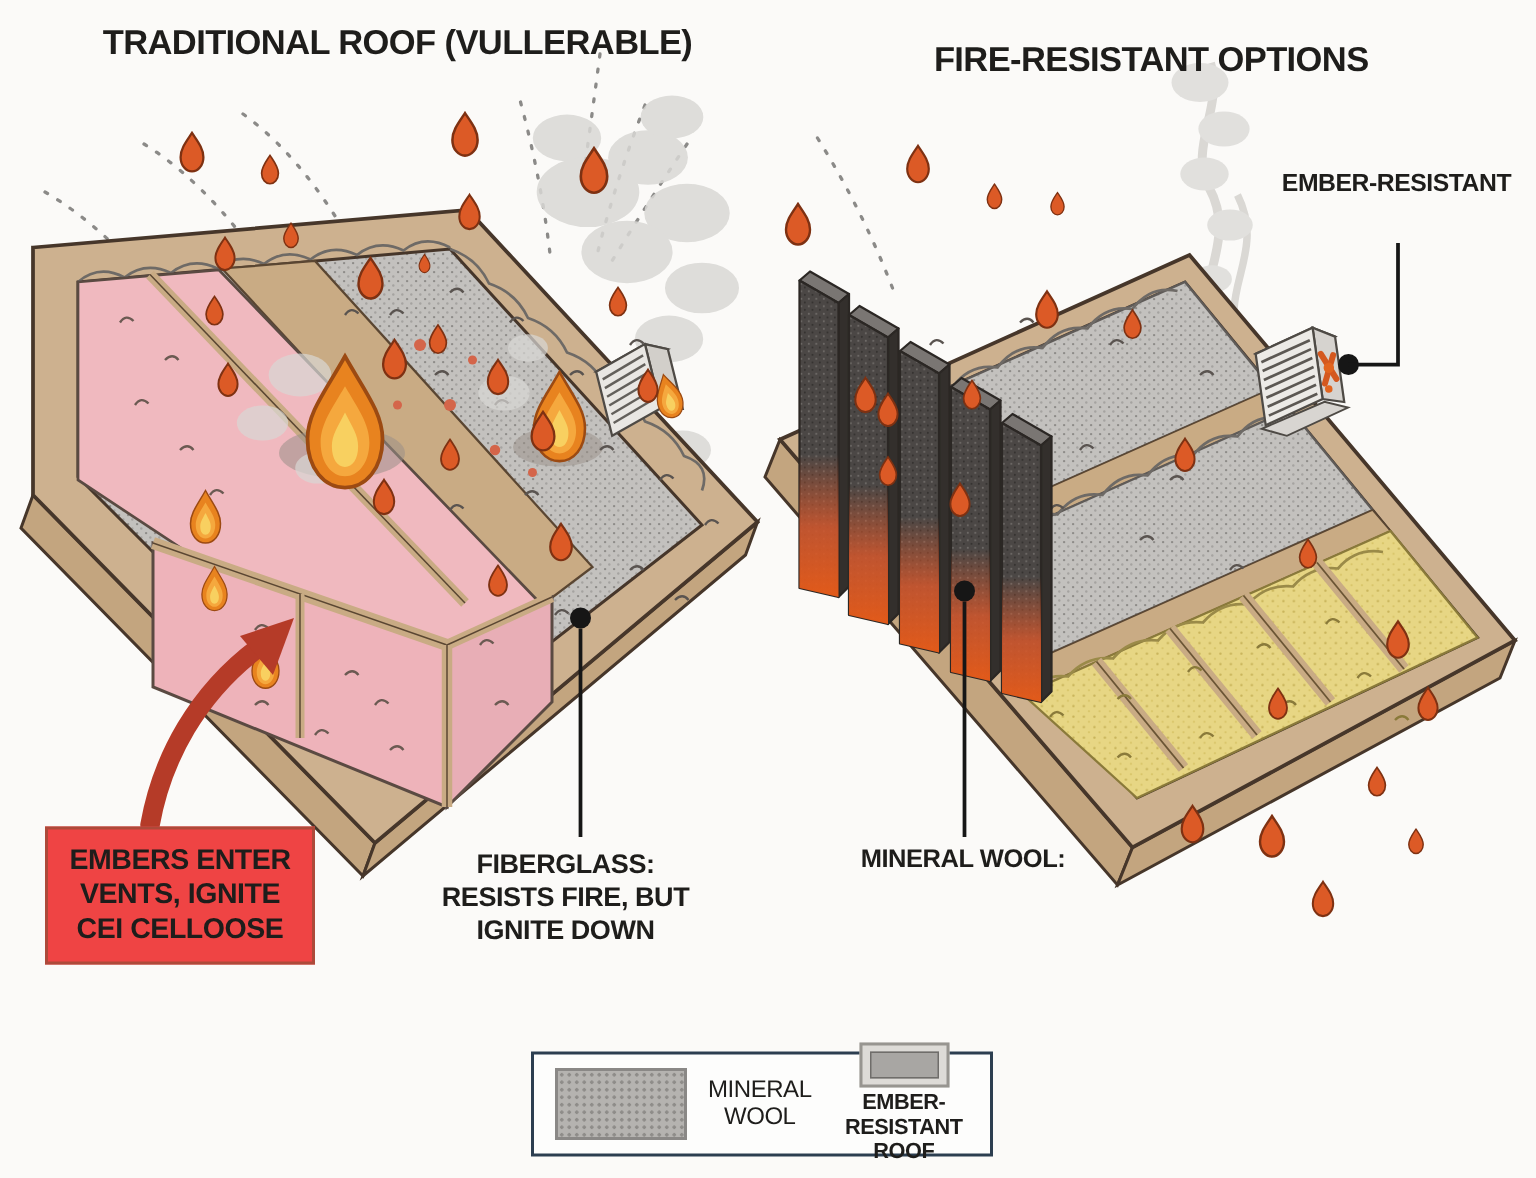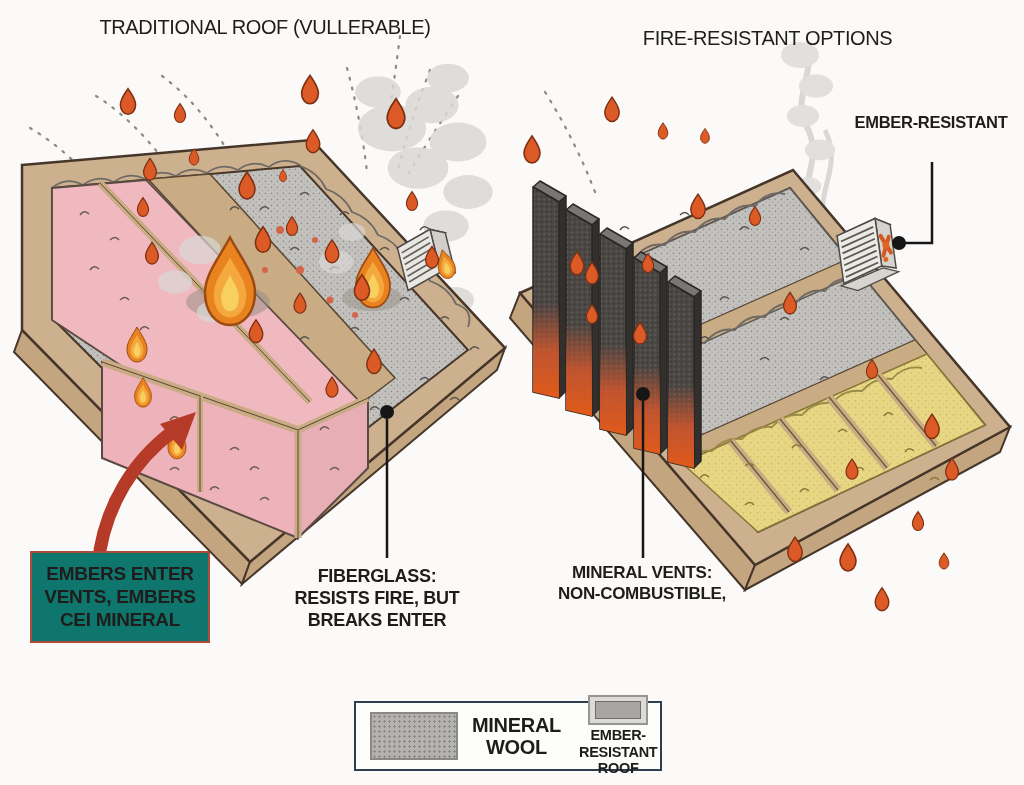--- a/index.html
+++ b/index.html
@@ -5,43 +5,43 @@
   html,body{margin:0;padding:0;}
   body{
     width:1024px;height:785px;position:relative;overflow:hidden;
     background:#fbfaf8;
     font-family:"Liberation Sans",sans-serif;
     color:#1e1d1b;
   }
   .abs{position:absolute;}
   svg{position:absolute;top:0;left:0;}
   .title{
-    font-weight:normal;font-size:20px;letter-spacing:-0.4px;
+    font-weight:bold;font-size:23px;letter-spacing:-0.4px;
     text-align:center;line-height:1.1;
   }
   .lbl{
     font-weight:bold;text-align:center;line-height:1.22;letter-spacing:-0.3px;
   }
   .lbl div{white-space:nowrap;}
   .callout{
-    border:2.5px solid #ad4a3a;background:#0f766e;
+    border:2.5px solid #ad4a3a;background:#ef4444;
     text-align:center;font-weight:bold;font-size:19px;line-height:1.2;
     padding:10px 4px;letter-spacing:-0.3px;
   }
   .legend{
     border:2.5px solid #2c3e50;background:#fdfdfc;
     display:flex;align-items:center;gap:14px;
     padding:8px 14px;box-sizing:border-box;
   }
   .swatch{
     width:84px;height:44px;background:#b5b3b0;border:2px solid #8a8886;
     background-image:radial-gradient(#8e8c89 1px, rgba(0,0,0,0) 1.2px);
     background-size:5px 5px;flex:none;
   }
-  .legend-text-lg{font-weight:bold;font-size:20px;text-align:center;line-height:1.1;letter-spacing:-0.3px;}
+  .legend-text-lg{font-weight:normal;font-size:16px;text-align:center;line-height:1.1;letter-spacing:-0.3px;}
   .vent-col{display:flex;flex-direction:column;align-items:center;gap:2px;margin-left:4px;}
   .vent-ico-outer{width:56px;height:26px;border:2px solid #979590;background:#dddbd7;
     display:flex;align-items:center;justify-content:center;}
   .vent-ico-inner{width:44px;height:16px;background:#a8a6a3;border:1px solid #6f6d6a;}
   .legend-text-sm{font-weight:bold;font-size:14.5px;text-align:center;line-height:1.15;letter-spacing:-0.3px;}
 </style>
 </head>
 <body>
 
 <svg width="1024" height="785" viewBox="0 0 1024 785">
@@ -375,33 +375,32 @@
 <div class="abs title" style="left:40px;top:16px;width:450px;">TRADITIONAL ROOF (VULLERABLE)</div>
 
 <div class="abs title" style="left:565px;top:27px;width:405px;">FIRE-RESISTANT OPTIONS</div>
 
 <div class="abs lbl" style="left:845px;top:112px;width:172px;font-size:16.5px;">
   <div>EMBER-RESISTANT</div>
 </div>
 
 <div class="abs callout" style="left:30px;top:551px;width:168px;">
   <div>EMBERS ENTER</div>
-  <div>VENTS, EMBERS</div>
-  <div>CEI MINERAL</div>
+  <div>VENTS, IGNITE</div>
+  <div>CEI CELLOOSE</div>
 </div>
 
 <div class="abs lbl" style="left:287px;top:566px;width:180px;font-size:18px;">
   <div>FIBERGLASS:</div>
   <div>RESISTS FIRE, BUT</div>
-  <div>BREAKS ENTER</div>
+  <div>IGNITE DOWN</div>
 </div>
 
 <div class="abs lbl" style="left:538px;top:563px;width:208px;font-size:17px;">
-  <div>MINERAL VENTS:</div>
-  <div>NON-COMBUSTIBLE,</div>
+  <div>MINERAL WOOL:</div>
 </div>
 
 <div class="abs legend" style="left:354px;top:701px;width:308px;height:70px;">
   <div class="swatch"></div>
   <div class="legend-text-lg">
     <div>MINERAL</div>
     <div>WOOL</div>
   </div>
   <div class="vent-col">
     <div class="vent-ico-outer">

